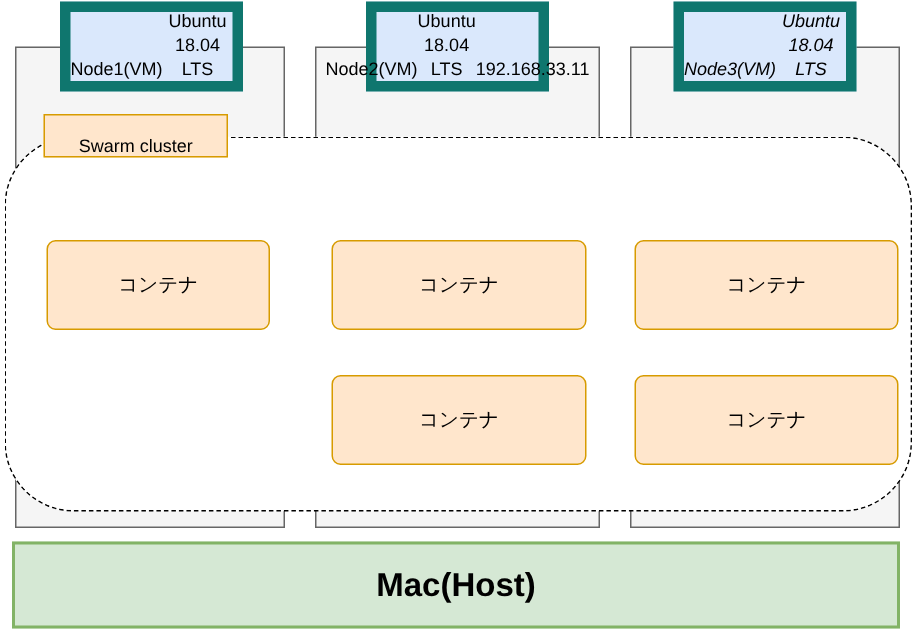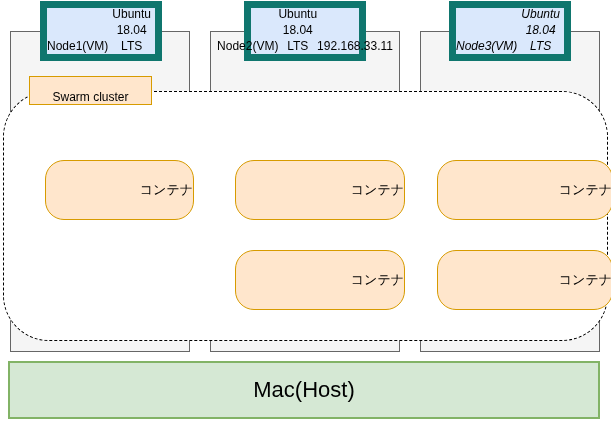--- a/index.html
+++ b/index.html
@@ -75,27 +75,26 @@
     font-size: 12px;
     z-index: 5;
   }
 
   
   .container-box {
     position: absolute;
     height: 60px;
     background: #ffe6cc;
     border: 1px solid #d79b00;
-    border-radius: 19px;
+    border-radius: 6px;
     display: flex;
     align-items: center;
-    justify-content: flex-end;
+    justify-content: center;
     font-size: 13px;
     z-index: 3;
-    margin-left: 14px;
   }
   .c-1 { left: 31px;  top: 160px; width: 149px; }
   .c-2 { left: 221px; top: 160px; width: 170px; }
   .c-3 { left: 423px; top: 160px; width: 176px; }
   .c-4 { left: 221px; top: 250px; width: 170px; }
   .c-5 { left: 423px; top: 250px; width: 176px; }
 
   
   .host-box {
     position: absolute;
@@ -103,20 +102,21 @@
     top: 361px;
     width: 592px;
     height: 58px;
     background: #d5e8d4;
     border: 2px solid #82b366;
     display: flex;
     align-items: center;
     justify-content: center;
     font-size: 22px;
     z-index: 1;
+    font-weight: bold;
   }
 </style>
 </head>
 <body>
 
 <div class="stage">
 
   <div class="vm-box vm-1"></div>
   <div class="vm-box vm-2"></div>
   <div class="vm-box vm-3"></div>

